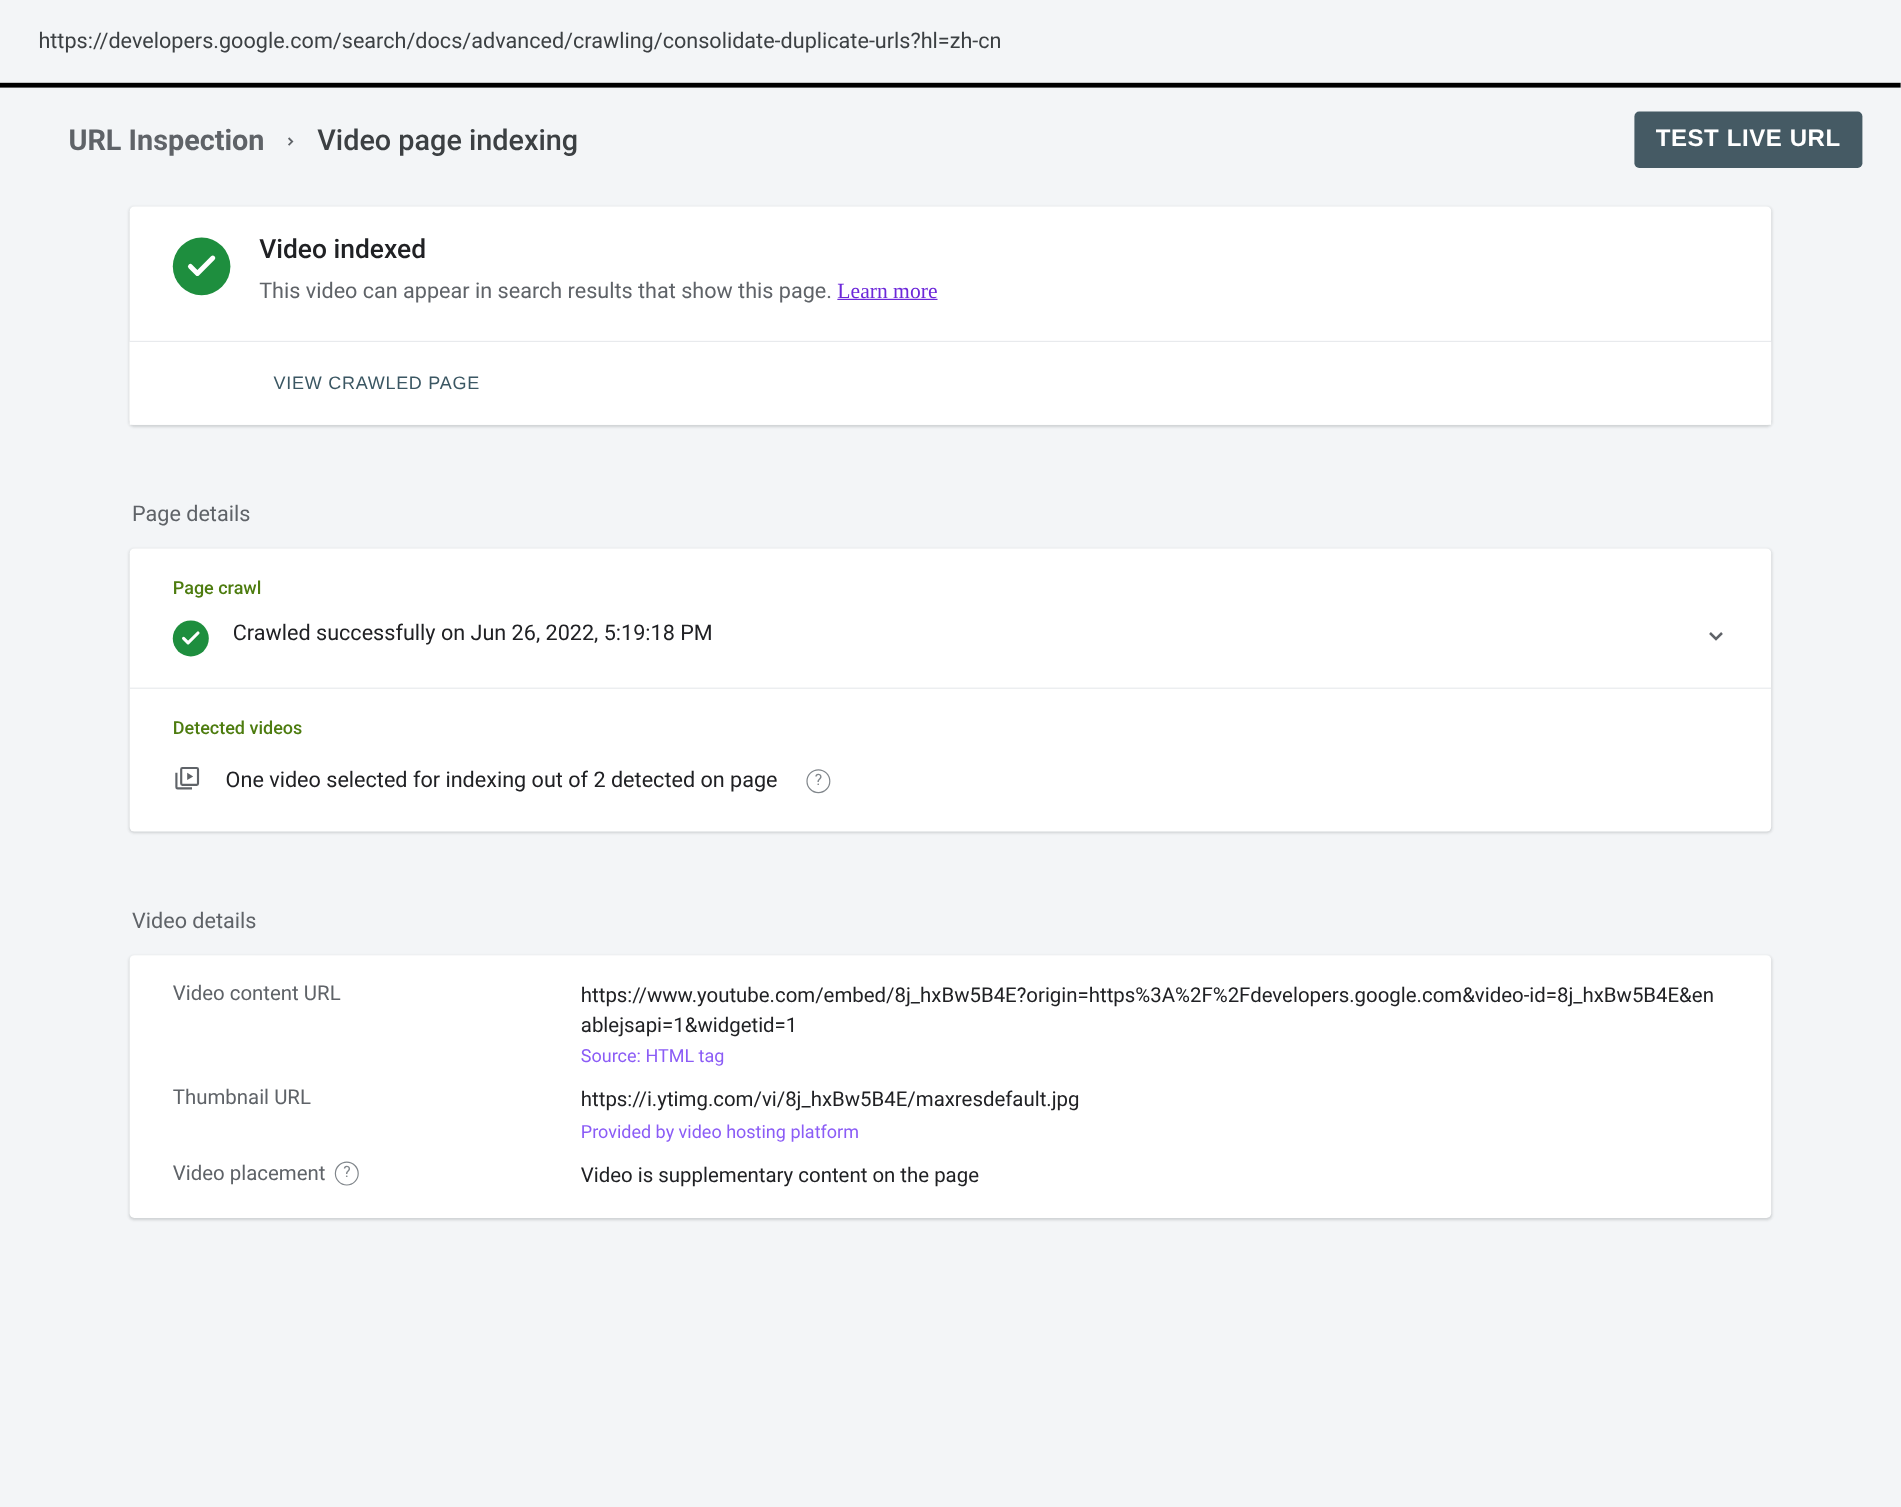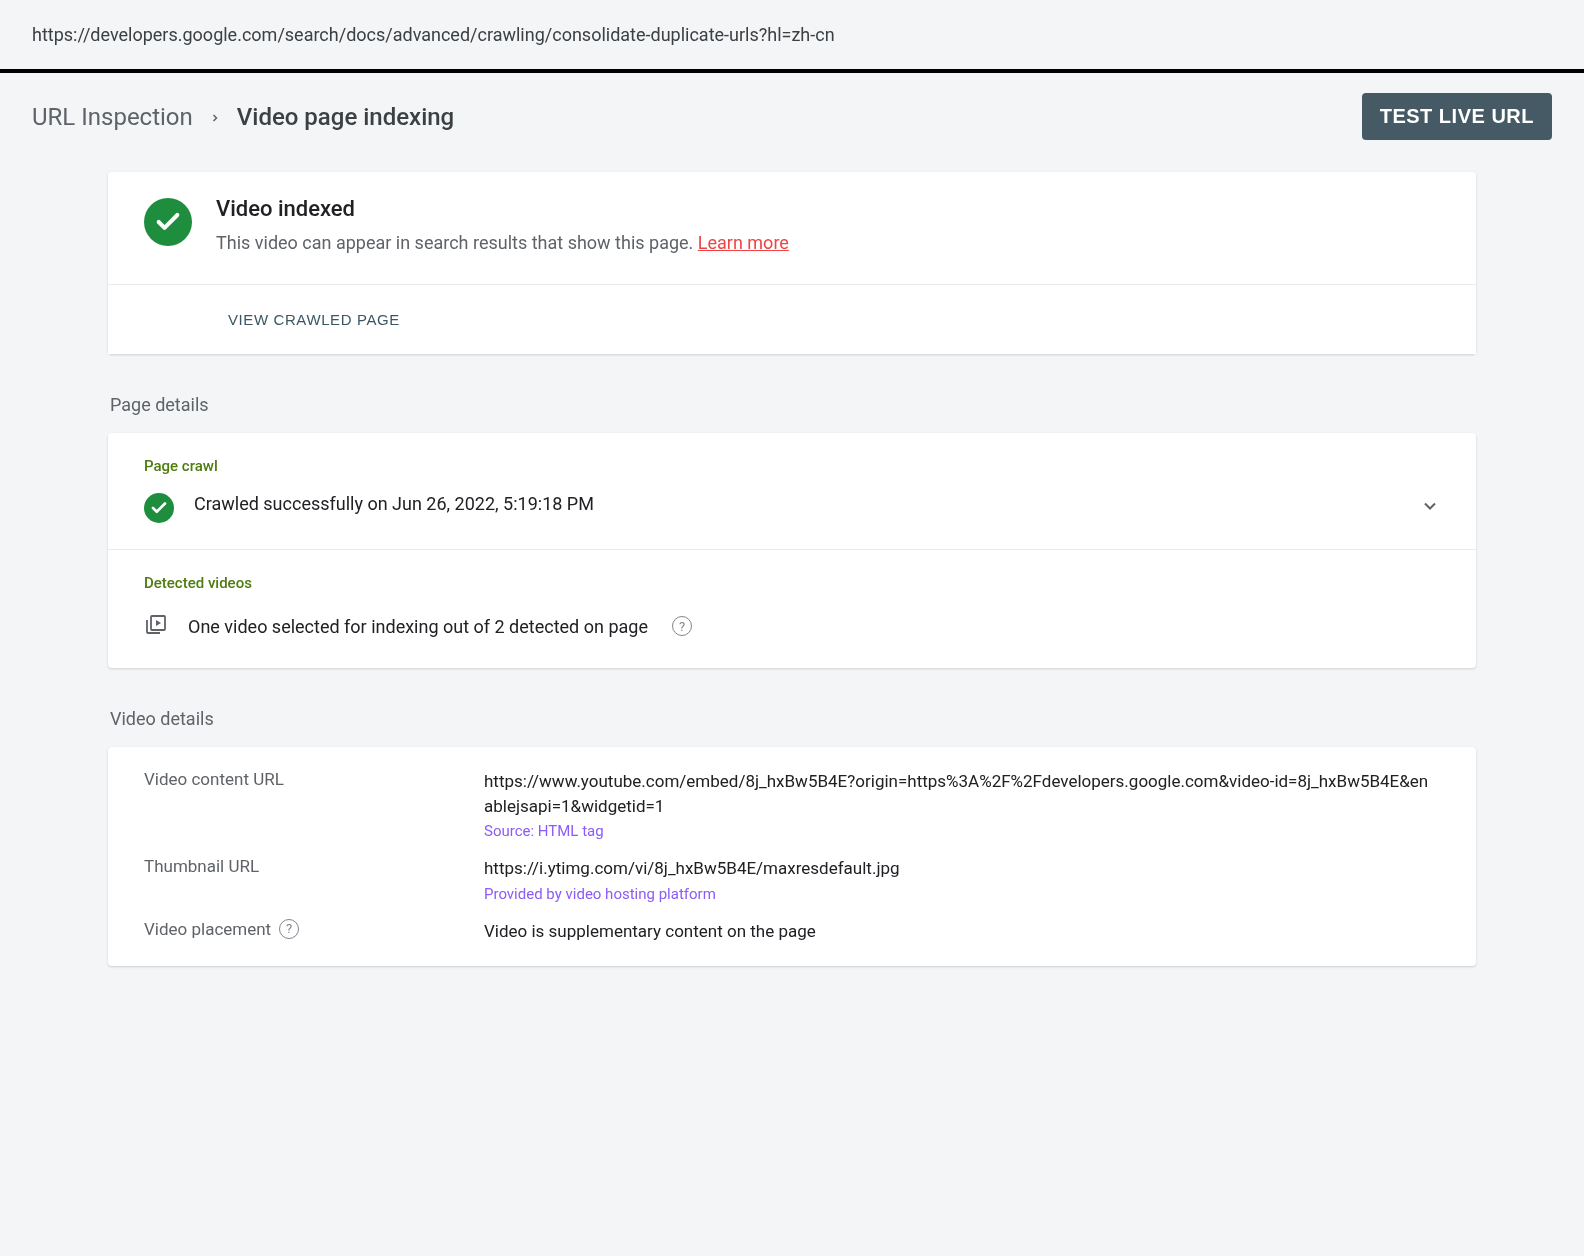--- a/index.html
+++ b/index.html
@@ -21,56 +21,56 @@
     align-items: center;
     justify-content: space-between;
     padding: 20px 32px 20px 32px;
   }
   .breadcrumb {
     display: flex;
     align-items: center;
     gap: 16px;
     font-size: 24px;
   }
-  .breadcrumb .root { color: #5f6368; font-weight: 400; }
+  .breadcrumb .root { color: #5f6368; font-weight: 700; margin-left: 25px; }
   .breadcrumb .chev { color: #5f6368; font-size: 20px; }
   .breadcrumb .current { color: #3c4043; font-weight: 500; }
   .btn-test {
     background: #455a64;
     color: #fff;
     border: none;
     font-weight: 600;
     letter-spacing: .5px;
     font-size: 20px;
     padding: 12px 18px;
     border-radius: 4px;
     cursor: pointer;
   }
   .content { padding: 12px 108px 0 108px; }
   .card {
     background: #fff;
     border-radius: 4px;
     box-shadow: 0 1px 2px rgba(60,64,67,.12), 0 1px 3px rgba(60,64,67,.08);
-    margin-bottom: 4px;
+    margin-bottom: 28px;
   }
   .status-block { display: flex; align-items: flex-start; padding: 24px 36px 28px 36px; gap: 24px; }
   .status-icon-big {
     width: 48px; height: 48px; border-radius: 50%;
     background: #1e8e3e; display:flex; align-items:center; justify-content:center;
     flex-shrink: 0;
     margin-top: 2px;
   }
   .status-icon-small {
     width: 30px; height: 30px; border-radius: 50%;
     background: #1e8e3e; display:flex; align-items:center; justify-content:center;
     flex-shrink: 0;
   }
   .status-text h2 { font-size: 22px; font-weight: 500; color: #202124; margin-bottom: 8px;}
   .status-text p { font-size: 18px; color: #5f6368; line-height: 1.5;}
-  .status-text a { color: #ef4444; text-decoration: underline; cursor:pointer; }
+  .status-text a { color: #6d28d9; text-decoration: underline; cursor:pointer;font-family:Liberation Serif, serif; }
   .card-divider { border-top: 1px solid #e8eaed; }
   .view-crawled {
     display: block;
     padding: 26px 36px 26px 120px;
     color: #3b5763;
     font-weight: 400;
     font-size: 15px;
     letter-spacing: .6px;
     cursor:pointer;
     text-align:left;

